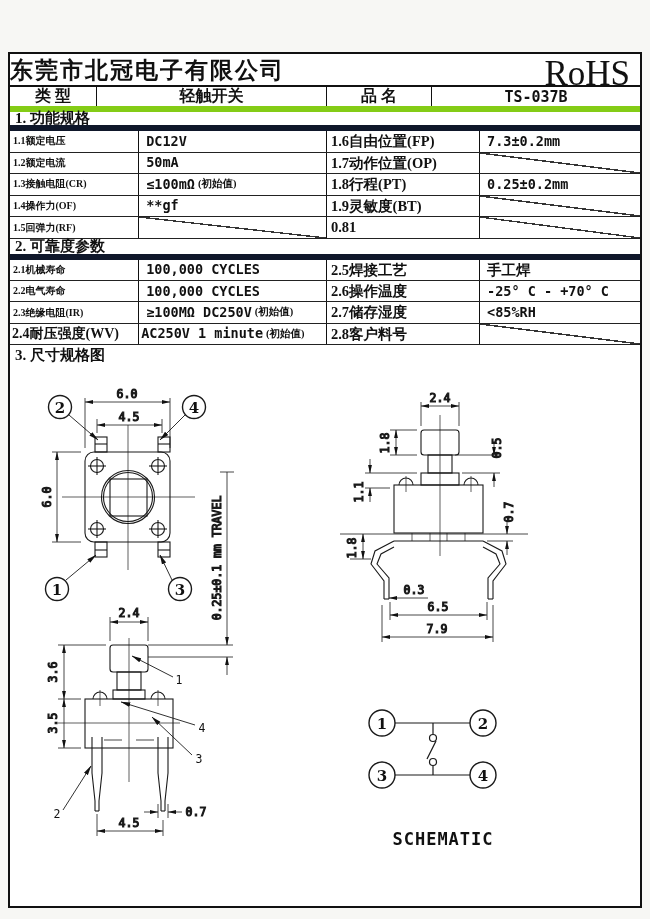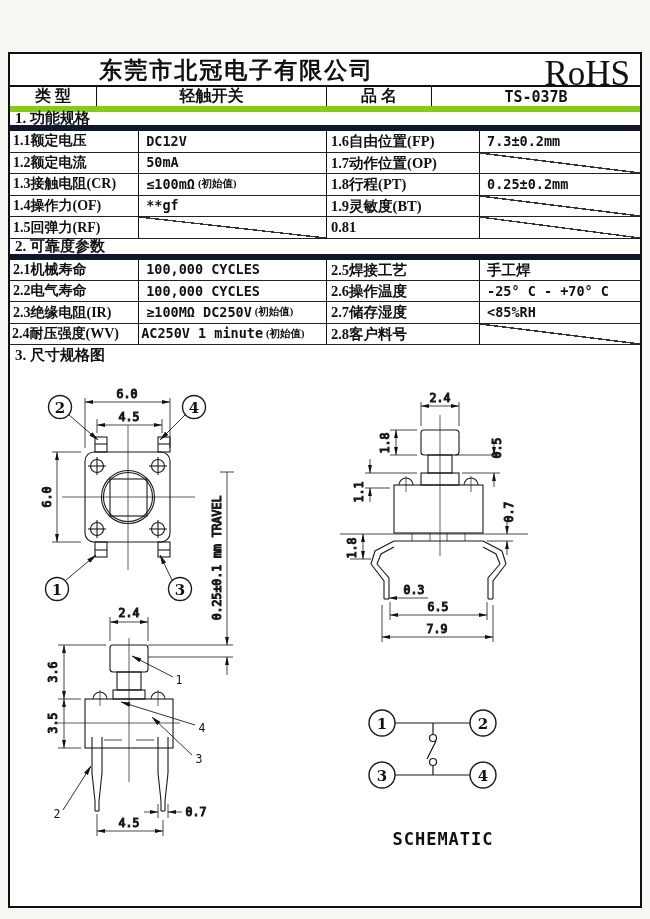--- a/index.html
+++ b/index.html
@@ -10,21 +10,21 @@
     color:#111;
     -webkit-font-smoothing:antialiased;
   }
   .sheet{
     position:absolute;left:8px;top:52px;width:634px;height:856px;
     box-sizing:border-box;border:2px solid #111;background:#fff;
   }
   
   .hdr{position:relative;height:33px;box-sizing:border-box;border-bottom:2px solid #111;}
   .company{
-    position:absolute;left:0;top:1px;width:72%;text-align:center;
+    position:absolute;left:0;top:1px;width:72%;text-align:left;
     font-family:"Liberation Serif",serif;font-weight:bold;font-size:23px;letter-spacing:2px;
   }
   .rohs{
     position:absolute;right:10px;top:0px;
     font-family:Liberation Serif, serif;font-size:35px;font-weight:500;margin-left:11px;
   }
   .typrow{display:flex;height:25px;box-sizing:border-box;border-bottom:6px solid #84cc16;}
   .typrow .cell{
     box-sizing:border-box;display:flex;align-items:center;justify-content:center;
     font-family:"Liberation Serif",serif;font-weight:bold;font-size:16px;
@@ -34,21 +34,21 @@
   .sec-title{
     box-sizing:border-box;border-bottom:6px solid #0f172a;display:flex;align-items:center;
     padding-left:5px;font-family:"Liberation Serif",serif;font-weight:bold;font-size:15px;
   }
   .t1{height:19px;} .t2{height:21px;}
   .trow{display:flex;box-sizing:border-box;border-bottom:1px solid #222;}
   .r1{height:21.6px;} .r2{height:21.25px;}
   .trow .cell{
     box-sizing:border-box;display:flex;align-items:center;overflow:hidden;white-space:nowrap;line-height:1;
   }
-  .c1{width:130px;padding-left:3px;font-family:"Liberation Serif",serif;font-weight:bold;font-size:14px;}
+  .c1{width:130px;padding-left:3px;font-family:"Liberation Serif",serif;font-weight:bold;font-size:10px;}
   .c2{width:189px;padding-left:7px;font-family:"DejaVu Sans Mono",monospace;font-weight:bold;font-size:13.5px;}
   .c3{width:154px;padding-left:4px;font-family:"Liberation Serif",serif;font-weight:bold;font-size:14.5px;}
   .c4{width:161px;padding-left:7px;font-family:"DejaVu Sans Mono",monospace;font-weight:bold;font-size:13.5px;}
   .note{font-size:10.5px;margin-left:3px;font-family:"Liberation Serif",serif;}
   .diag{
     background:linear-gradient(to top right,
       transparent calc(50% - 0.7px), #333 calc(50% - 0.7px),
       #333 calc(50% + 0.7px), transparent calc(50% + 0.7px));
   }
   

